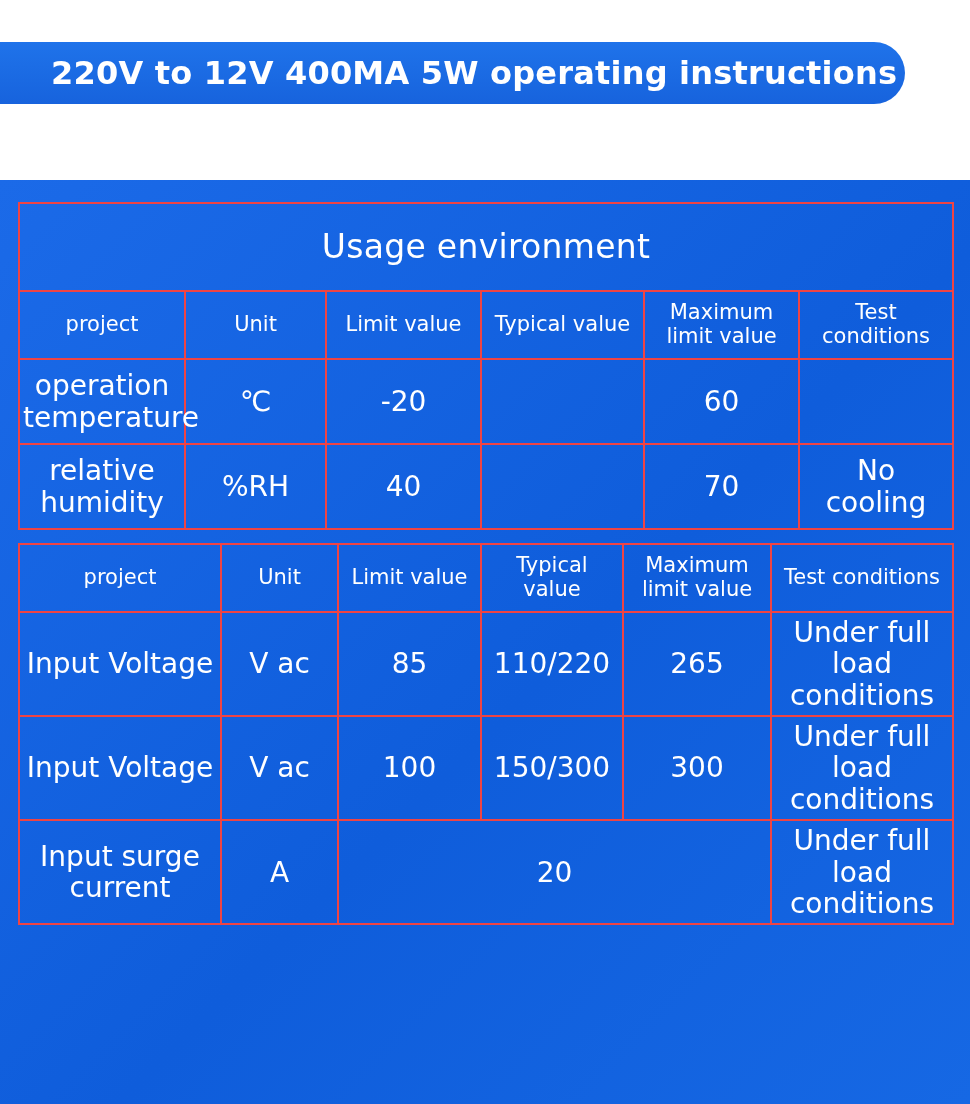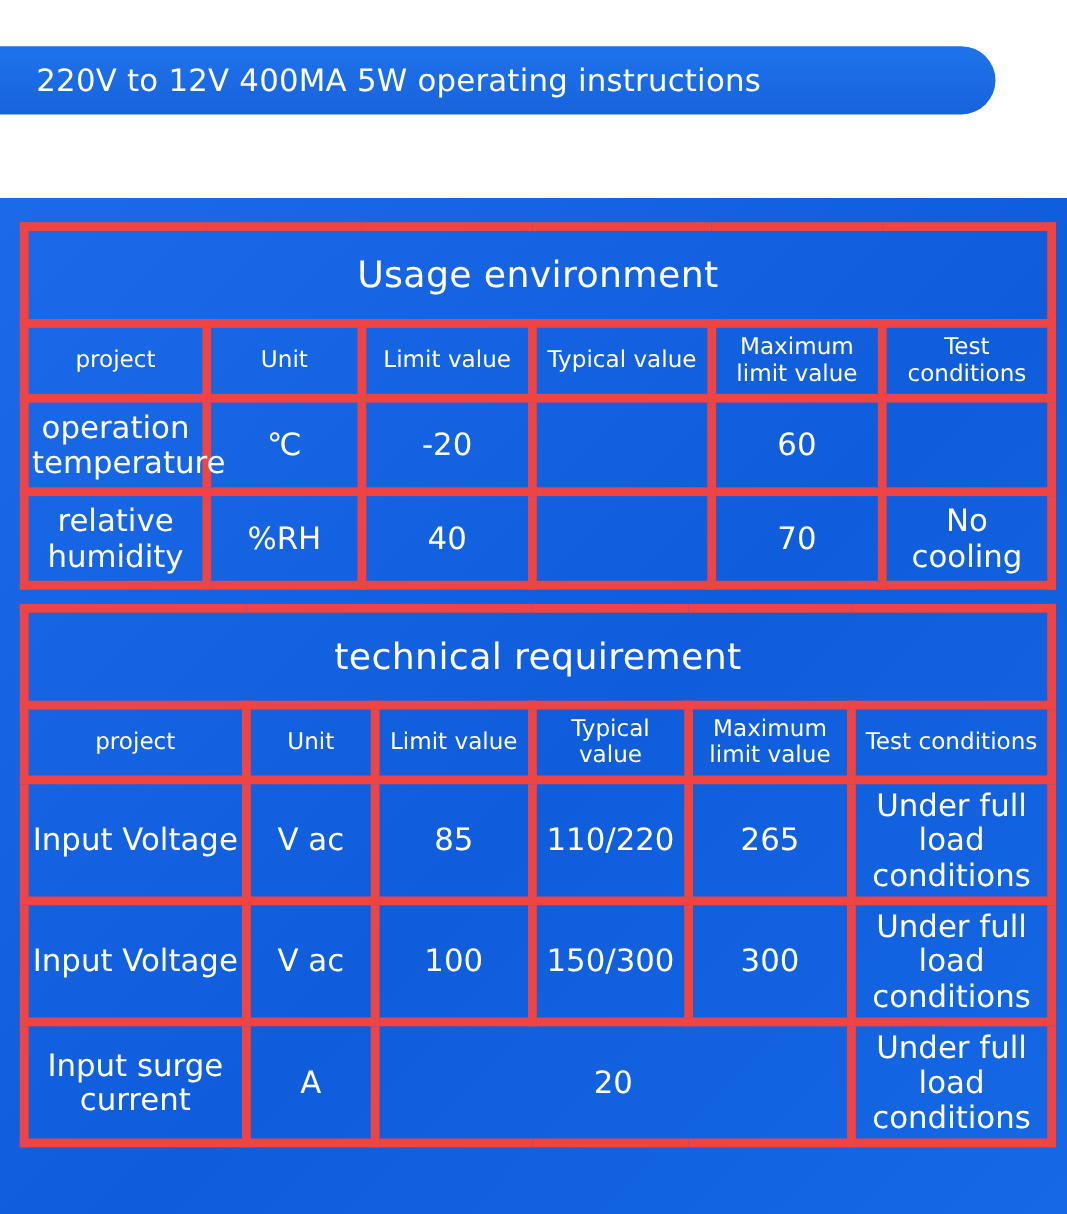--- a/index.html
+++ b/index.html
@@ -25,24 +25,24 @@
     width: 905px;
     height: 62px;
     background: #1e6fe8;
     background: linear-gradient(180deg, #1f73ea 0%, #1763dd 100%);
     border-radius: 0 34px 34px 0;
     display: flex;
     align-items: center;
   }
   .title-text {
     color: #ffffff;
-    font-size: 28px;
-    font-weight: normal;
+    font-size: 32px;
+    font-weight: bold;
     letter-spacing: 0.2px;
-    padding-left: 33px;
+    padding-left: 51px;
     white-space: nowrap;
     font-family: "DejaVu Sans", sans-serif;
   }
   .body-band {
     position: absolute;
     top: 180px;
     left: 0;
     width: 970px;
     height: 924px;
     background: #1463e0;
@@ -54,21 +54,21 @@
     left: 18px;
     width: 934px;
   }
   table.spec {
     width: 934px;
     border-collapse: collapse;
     table-layout: fixed;
     margin-bottom: 13px;
   }
   table.spec td, table.spec th {
-    border: 8px solid #ef4444;
+    border: 2px solid #ef4444;
     color: #ffffff;
     text-align: center;
     vertical-align: middle;
     font-weight: normal;
     line-height: 1.12;
     padding: 4px 3px;
   }
   td.section-title {
     font-size: 33px;
     height: 88px;
@@ -158,23 +158,20 @@
   <table class="spec t2">
     <colgroup>
       <col class="c1">
         <col class="c2">
         <col class="c3">
         <col class="c4">
         <col class="c5">
         <col class="c6">
     </colgroup>
     <tbody>
-      <tr>
-        <td class="section-title" colspan="6">technical requirement</td>
-      </tr>
       <tr class="head">
         <td>project</td>
         <td>Unit</td>
         <td>Limit value</td>
         <td>Typical value</td>
         <td>Maximum limit value</td>
         <td>Test conditions</td>
       </tr>
       <tr class="row">
         <td class="proj">Input Voltage</td>

